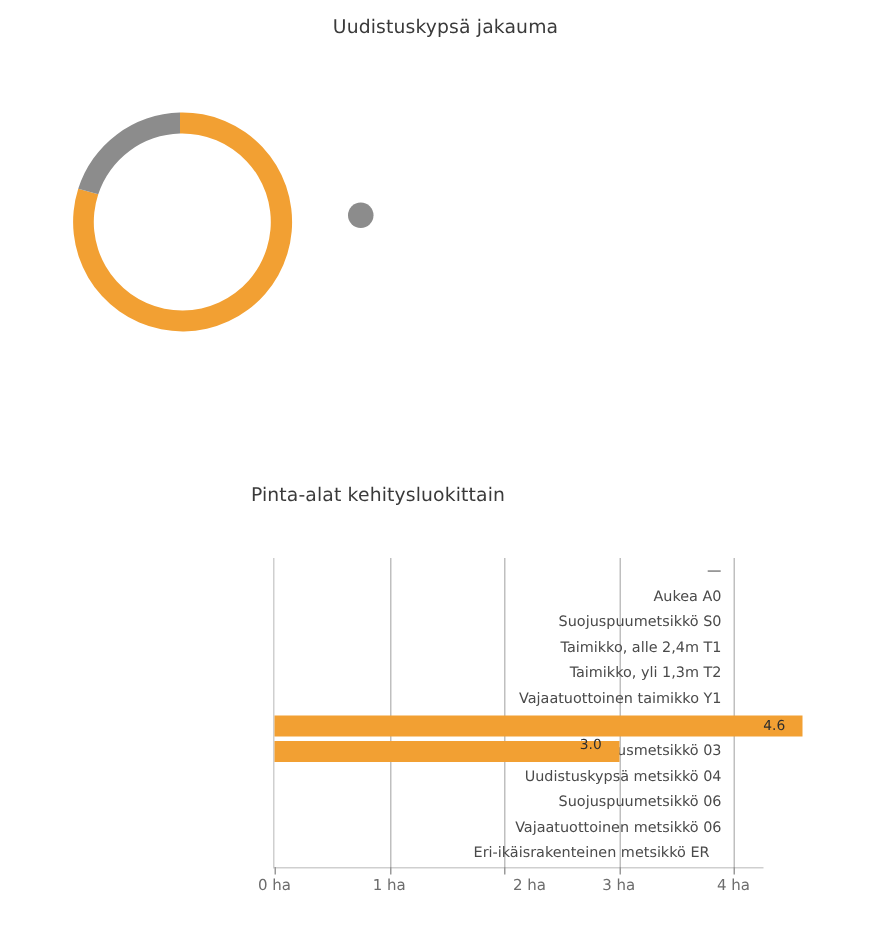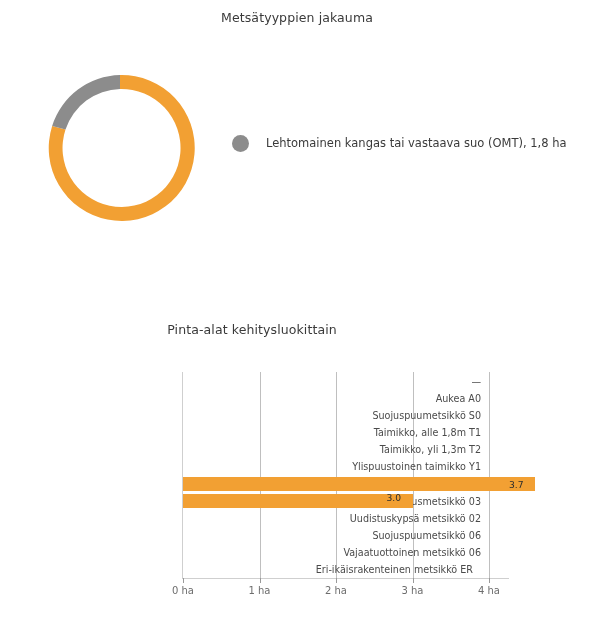--- a/index.html
+++ b/index.html
@@ -133,33 +133,32 @@
     color: #2e2e2e;
     transform: translateY(-50%);
     white-space: nowrap;
   }
 </style>
 </head>
 <body>
 
 <div id="donut-panel">
 
-  <div class="chart-title" id="donut-title">Metsätyyppien jakauma</div>
+  <div class="chart-title" id="donut-title">Uudistuskypsä jakauma</div>
 
   <svg id="donut-svg" width="160" height="160" viewBox="0 0 160 160">
 
     <path id="donut-seg-0" d="M 80 7 A 73 73 0 1 1 12.15 57.9 L 25.5 61.5 A 59 59 0 1 0 80 21 Z" fill="#F2A033"></path>
 
     <path id="donut-seg-1" d="M 12.15 57.9 A 73 73 0 0 1 80 7 L 80 21 A 59 59 0 0 0 25.5 61.5 Z" fill="#8C8C8C"></path>
   </svg>
 
   <div id="donut-legend">
     <div class="legend-row">
       <span class="legend-swatch" style="background:#8C8C8C"></span>
-      <span class="legend-label">Lehtomainen kangas tai vastaava suo (OMT), 1,8 ha</span>
     </div>
   </div>
 </div>
 
 <div id="bar-panel">
 
   <div class="chart-title" id="bar-title">Pinta-alat kehitysluokittain</div>
 
   <div id="bar-plot">
     <div class="axis-line" id="y-axis"></div>
@@ -169,40 +168,40 @@
         <div class="gridline" style="left: 153px;"></div>
         <div class="gridline" style="left: 229.5px;"></div>
         <div class="gridline" style="left: 306px;"></div>
       </div>
     <div id="xticks">
         <div class="xtick" style="left: 0px;"></div>
         <div class="xtick-label" style="left: 0px;">0 ha</div>
         <div class="xtick" style="left: 76.5px;"></div>
         <div class="xtick-label" style="left: 76.5px;">1 ha</div>
         <div class="xtick" style="left: 153px;"></div>
-        <div class="xtick-label" style="left: 153px;">2 ha</div>
+        <div class="xtick-label" style="left: 170px;">2 ha</div>
         <div class="xtick" style="left: 229.5px;"></div>
         <div class="xtick-label" style="left: 229.5px;">3 ha</div>
         <div class="xtick" style="left: 306px;"></div>
         <div class="xtick-label" style="left: 306px;">4 ha</div>
       </div>
     <div id="catlabels">
         <div class="cat-label" style="top: 8.58333px; right: 8px; left: auto; position: absolute;">—</div>
         <div class="cat-label" style="top: 25.75px; right: 8px; left: auto; position: absolute;">Aukea A0</div>
         <div class="cat-label" style="top: 42.9167px; right: 8px; left: auto; position: absolute;">Suojuspuumetsikkö S0</div>
-        <div class="cat-label" style="top: 60.0833px; right: 8px; left: auto; position: absolute;">Taimikko, alle 1,8m T1</div>
+        <div class="cat-label" style="top: 60.0833px; right: 8px; left: auto; position: absolute;">Taimikko, alle 2,4m T1</div>
         <div class="cat-label" style="top: 77.25px; right: 8px; left: auto; position: absolute;">Taimikko, yli 1,3m T2</div>
-        <div class="cat-label" style="top: 94.4167px; right: 8px; left: auto; position: absolute;">Ylispuustoinen taimikko Y1</div>
+        <div class="cat-label" style="top: 94.4167px; right: 8px; left: auto; position: absolute;">Vajaatuottoinen taimikko Y1</div>
         <div class="cat-label" style="top: 111.583px; right: 8px; left: auto; position: absolute;">Nuori kasvatusmetsikkö 02</div>
         <div class="cat-label" style="top: 128.75px; right: 8px; left: auto; position: absolute;">Varttunut kasvatusmetsikkö 03</div>
-        <div class="cat-label" style="top: 145.917px; right: 8px; left: auto; position: absolute;">Uudistuskypsä metsikkö 02</div>
+        <div class="cat-label" style="top: 145.917px; right: 8px; left: auto; position: absolute;">Uudistuskypsä metsikkö 04</div>
         <div class="cat-label" style="top: 163.083px; right: 8px; left: auto; position: absolute;">Suojuspuumetsikkö 06</div>
         <div class="cat-label" style="top: 180.25px; right: 8px; left: auto; position: absolute;">Vajaatuottoinen metsikkö 06</div>
         <div class="cat-label" style="top: 197.417px; right: 16px; left: auto; position: absolute;">Eri-ikäisrakenteinen metsikkö ER</div>
       </div>
     <div id="bars">
         <div class="bar" style="left: 0px; top: 111.583px; width: 351.9px; background: rgb(242, 160, 51);"></div>
-        <div class="bar-value" style="left: 325.9px; top: 111.583px;">3.7</div>
+        <div class="bar-value" style="left: 325.9px; top: 111.583px;">4.6</div>
         <div class="bar" style="left: 0px; top: 128.75px; width: 229.5px; background: rgb(242, 160, 51);"></div>
         <div class="bar-value" style="left: 203.5px; top: 125px;">3.0</div>
       </div>
   </div>
 </div>
 
 </body></html>

